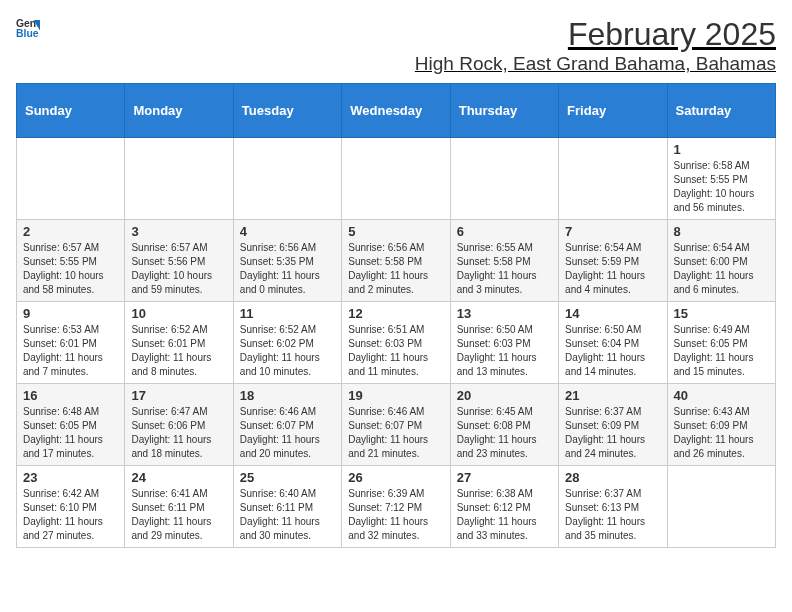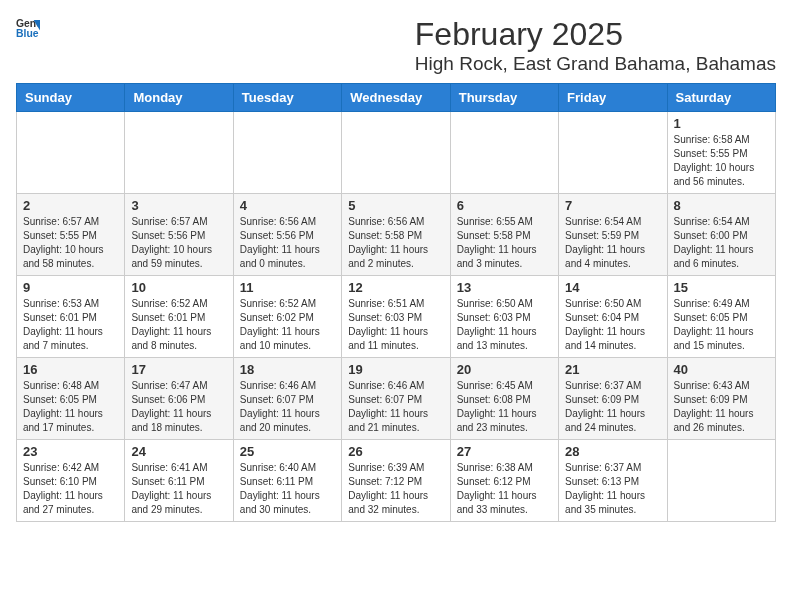--- a/index.html
+++ b/index.html
@@ -19,41 +19,42 @@
     .logo {
       display: flex;
       align-items: center;
       gap: 4px;
     }
     .logo-icon {
       width: 24px;
       height: 24px;
     }
     .title-section {
-      text-align: left;
+      text-align: right;
+      text-decoration: underline;
     }
     .month-title {
       font-size: 32px;
       color: #333;
       font-weight: normal;
     }
     .location-title {
       font-size: 19px;
       color: #333;
     }
     .calendar {
       width: 100%;
       border-collapse: collapse;
       border: 1px solid #ccc;
     }
     .calendar th {
       background-color: #2a7fd4;
       color: #fff;
       text-align: left;
-      padding: 6px 8px;
+      padding: 19px 8px;
       font-size: 13px;
       font-weight: bold;
       border: 1px solid #1a6fbc;
     }
     .calendar td {
       width: calc(100% / 7);
       vertical-align: top;
       padding: 4px 6px;
       border: 1px solid #ccc;
       font-size: 10.5px;
@@ -132,21 +133,21 @@
         <td class="alt-row">
           <span class="day-number">3</span>
           <div class="day-info">Sunrise: 6:57 AM
 Sunset: 5:56 PM
 Daylight: 10 hours
 and 59 minutes.</div>
         </td>
         <td class="alt-row">
           <span class="day-number">4</span>
           <div class="day-info">Sunrise: 6:56 AM
-Sunset: 5:56 PM
+Sunset: 5:35 PM
 Daylight: 11 hours
 and 0 minutes.</div>
         </td>
         <td class="alt-row">
           <span class="day-number">5</span>
           <div class="day-info">Sunrise: 6:56 AM
 Sunset: 5:58 PM
 Daylight: 11 hours
 and 2 minutes.</div>
         </td>

